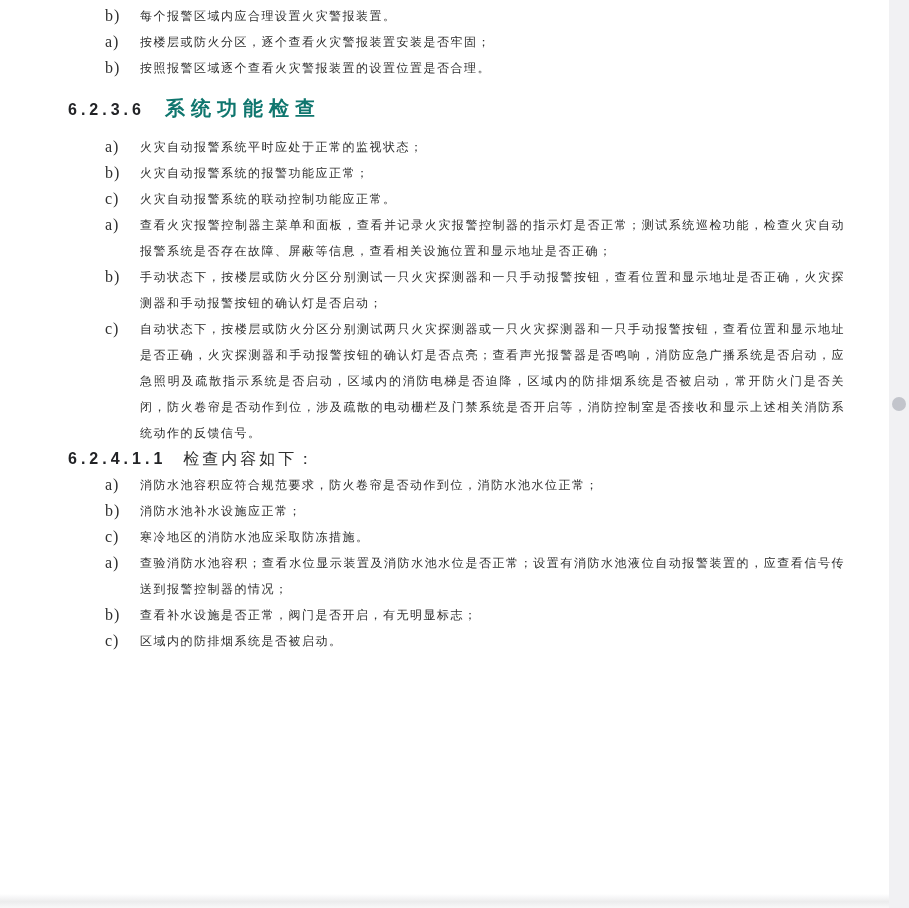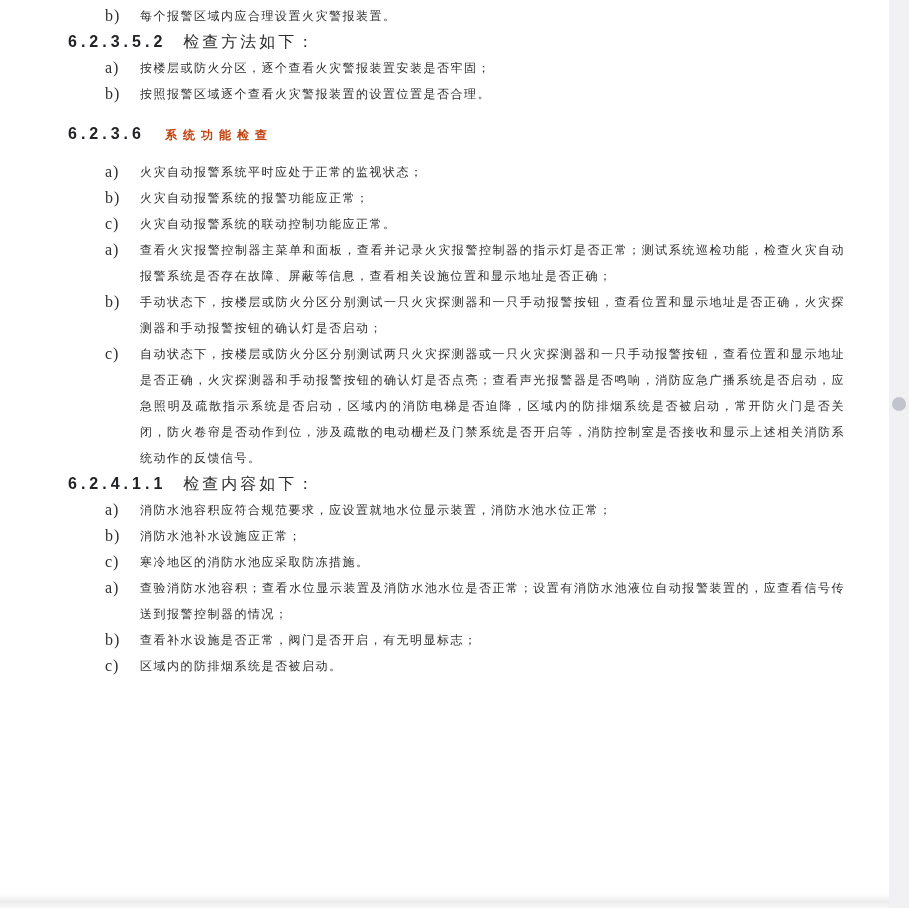--- a/index.html
+++ b/index.html
@@ -35,25 +35,25 @@
   }
   .num {
     font-family: "Liberation Sans", sans-serif;
     font-size: 16px;
     font-weight: 700;
     letter-spacing: 4px;
     color: #222326;
   }
   .heading .htext {
     font-family: "Liberation Sans", sans-serif;
-    font-size: 12px;
+    font-size: 20px;
     font-weight: 700;
     letter-spacing: 6px;
     margin-left: 20px;
-    color: #c2410c;
+    color: #0f766e;
   }
   
   .clause {
     line-height: 26px;
     white-space: nowrap;
   }
   .clause .ctext {
     font-size: 16px;
     letter-spacing: 3px;
     margin-left: 17px;
@@ -115,21 +115,20 @@
 </style>
 </head>
 <body>
 
 <div class="page">
   <div class="content" id="doc-content">
       <div class="block item">
         <span class="letter">b)</span>
         <div class="itext">每个报警区域内应合理设置火灾警报装置。</div>
       </div>
-      <div class="block clause"><span class="num">6.2.3.5.2</span><span class="ctext">检查方法如下：</span></div>
       <div class="block item">
         <span class="letter">a)</span>
         <div class="itext">按楼层或防火分区，逐个查看火灾警报装置安装是否牢固；</div>
       </div>
       <div class="block item">
         <span class="letter">b)</span>
         <div class="itext">按照报警区域逐个查看火灾警报装置的设置位置是否合理。</div>
       </div>
       <div class="block heading"><span class="num">6.2.3.6</span><span class="htext">系统功能检查</span></div>
       <div class="block item">
@@ -152,21 +151,21 @@
         <span class="letter">b)</span>
         <div class="itext">手动状态下，按楼层或防火分区分别测试一只火灾探测器和一只手动报警按钮，查看位置和显示地址是否正确，火灾探测器和手动报警按钮的确认灯是否启动；</div>
       </div>
       <div class="block item">
         <span class="letter">c)</span>
         <div class="itext">自动状态下，按楼层或防火分区分别测试两只火灾探测器或一只火灾探测器和一只手动报警按钮，查看位置和显示地址是否正确，火灾探测器和手动报警按钮的确认灯是否点亮；查看声光报警器是否鸣响，消防应急广播系统是否启动，应急照明及疏散指示系统是否启动，区域内的消防电梯是否迫降，区域内的防排烟系统是否被启动，常开防火门是否关闭，防火卷帘是否动作到位，涉及疏散的电动栅栏及门禁系统是否开启等，消防控制室是否接收和显示上述相关消防系统动作的反馈信号。</div>
       </div>
       <div class="block clause"><span class="num">6.2.4.1.1</span><span class="ctext">检查内容如下：</span></div>
       <div class="block item">
         <span class="letter">a)</span>
-        <div class="itext">消防水池容积应符合规范要求，应设置就地水位显示装置，消防水池水位正常；</div>
+        <div class="itext">消防水池容积应符合规范要求，防火卷帘是否动作到位，消防水池水位正常；</div>
       </div>
       <div class="block item">
         <span class="letter">b)</span>
         <div class="itext">消防水池补水设施应正常；</div>
       </div>
       <div class="block item">
         <span class="letter">c)</span>
         <div class="itext">寒冷地区的消防水池应采取防冻措施。</div>
       </div>
       <div class="block item">

